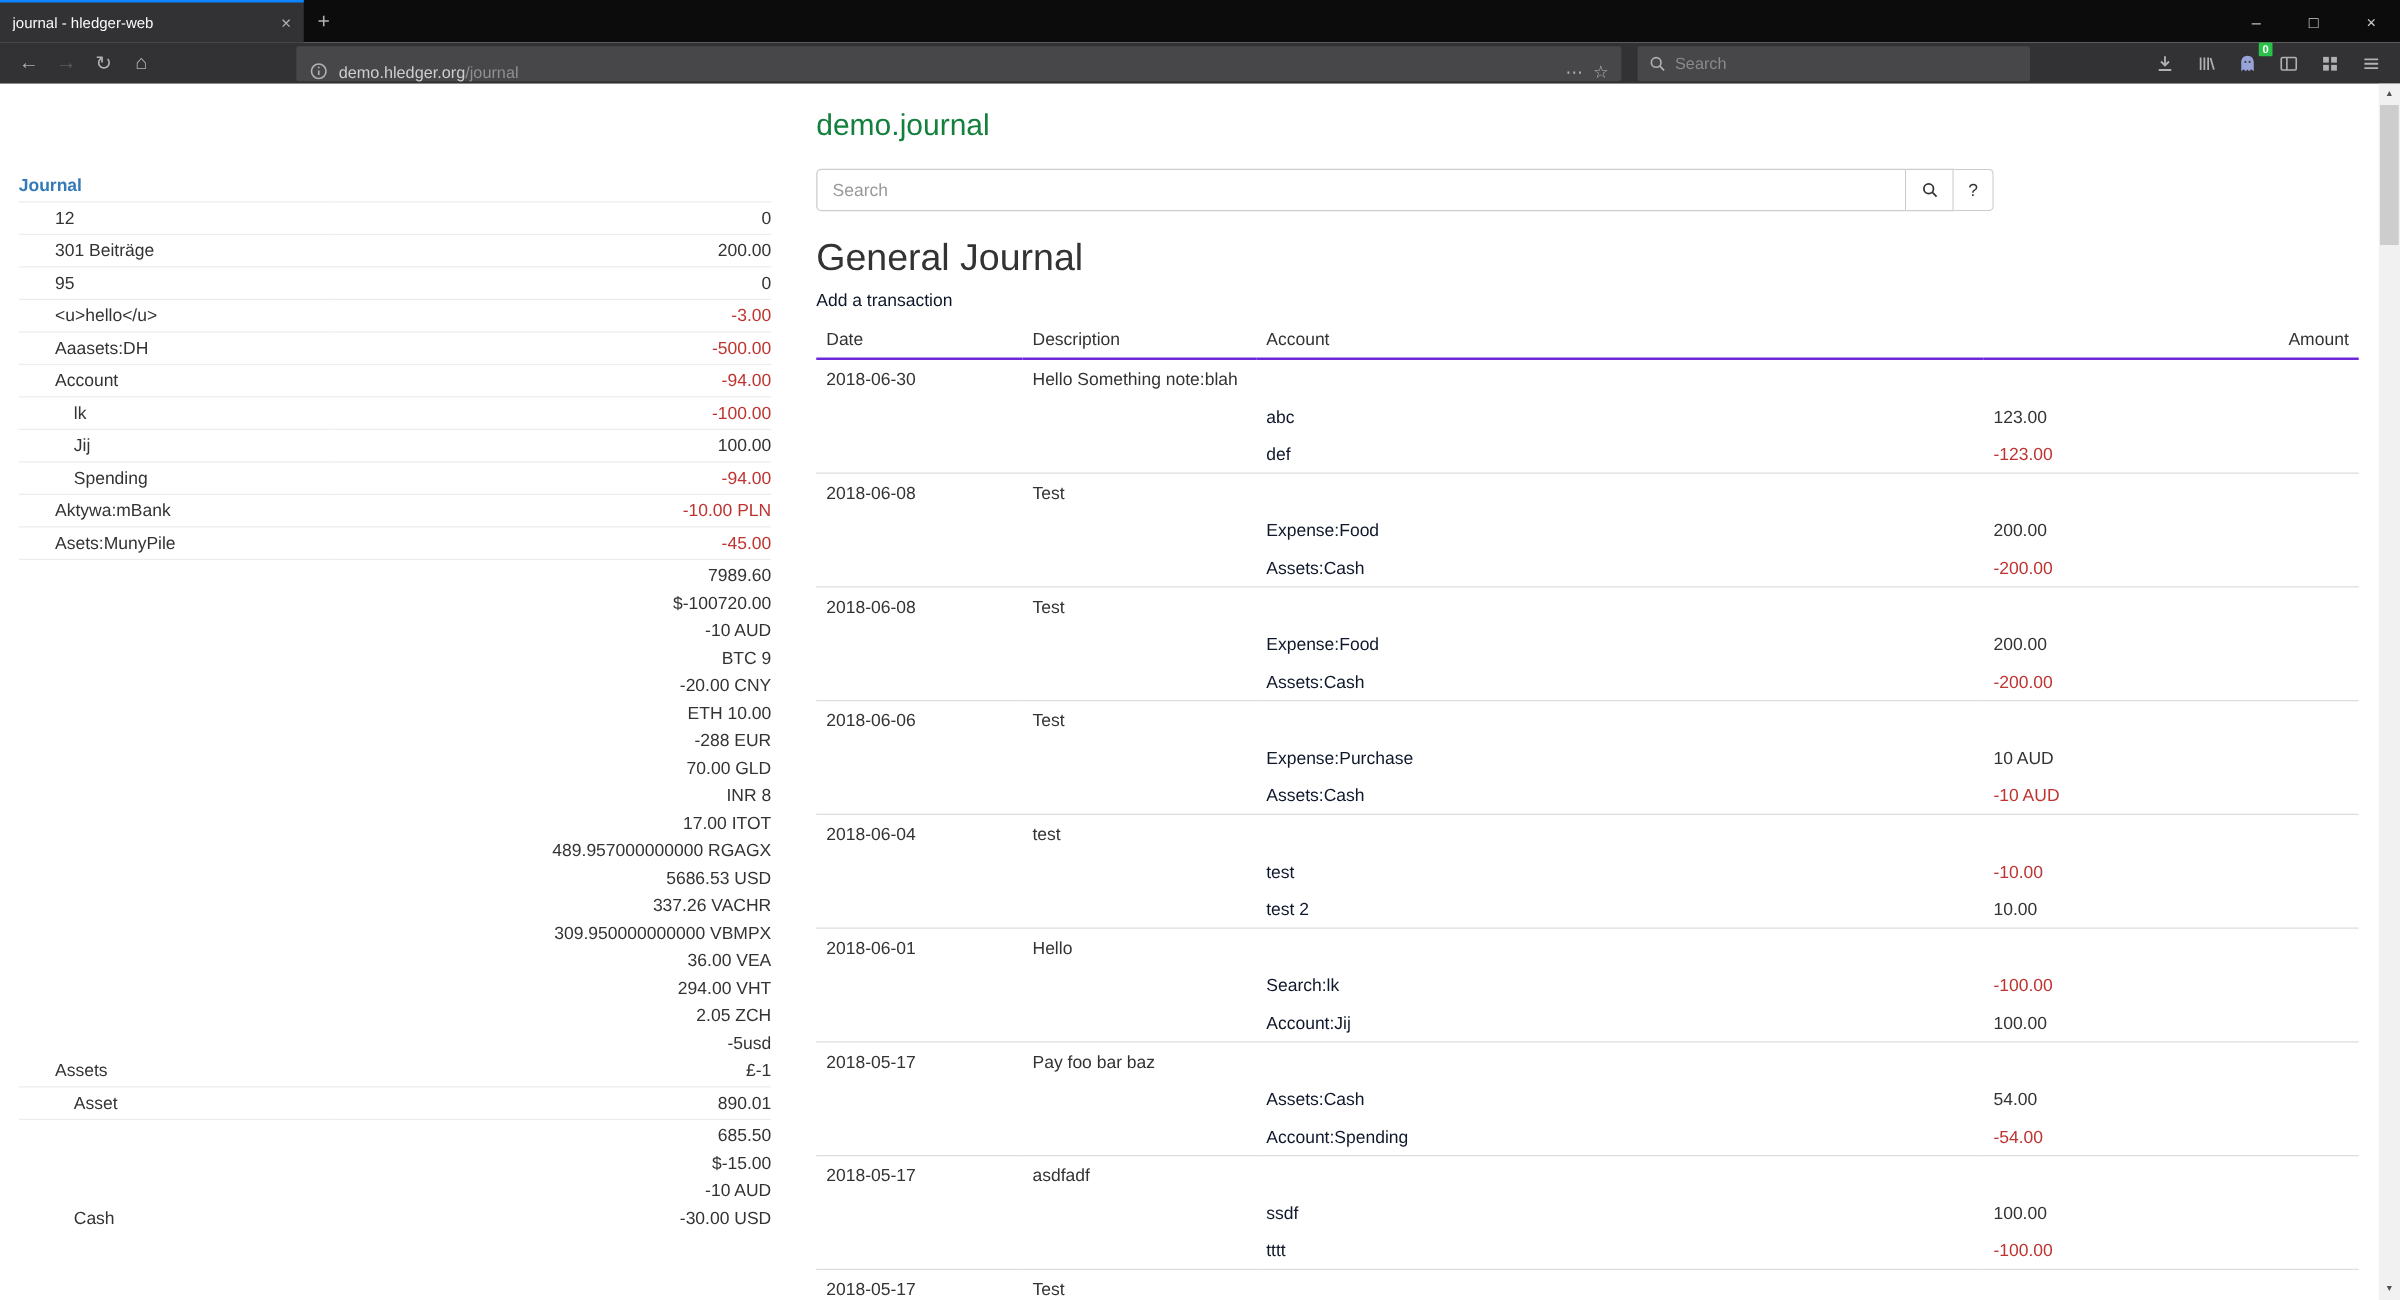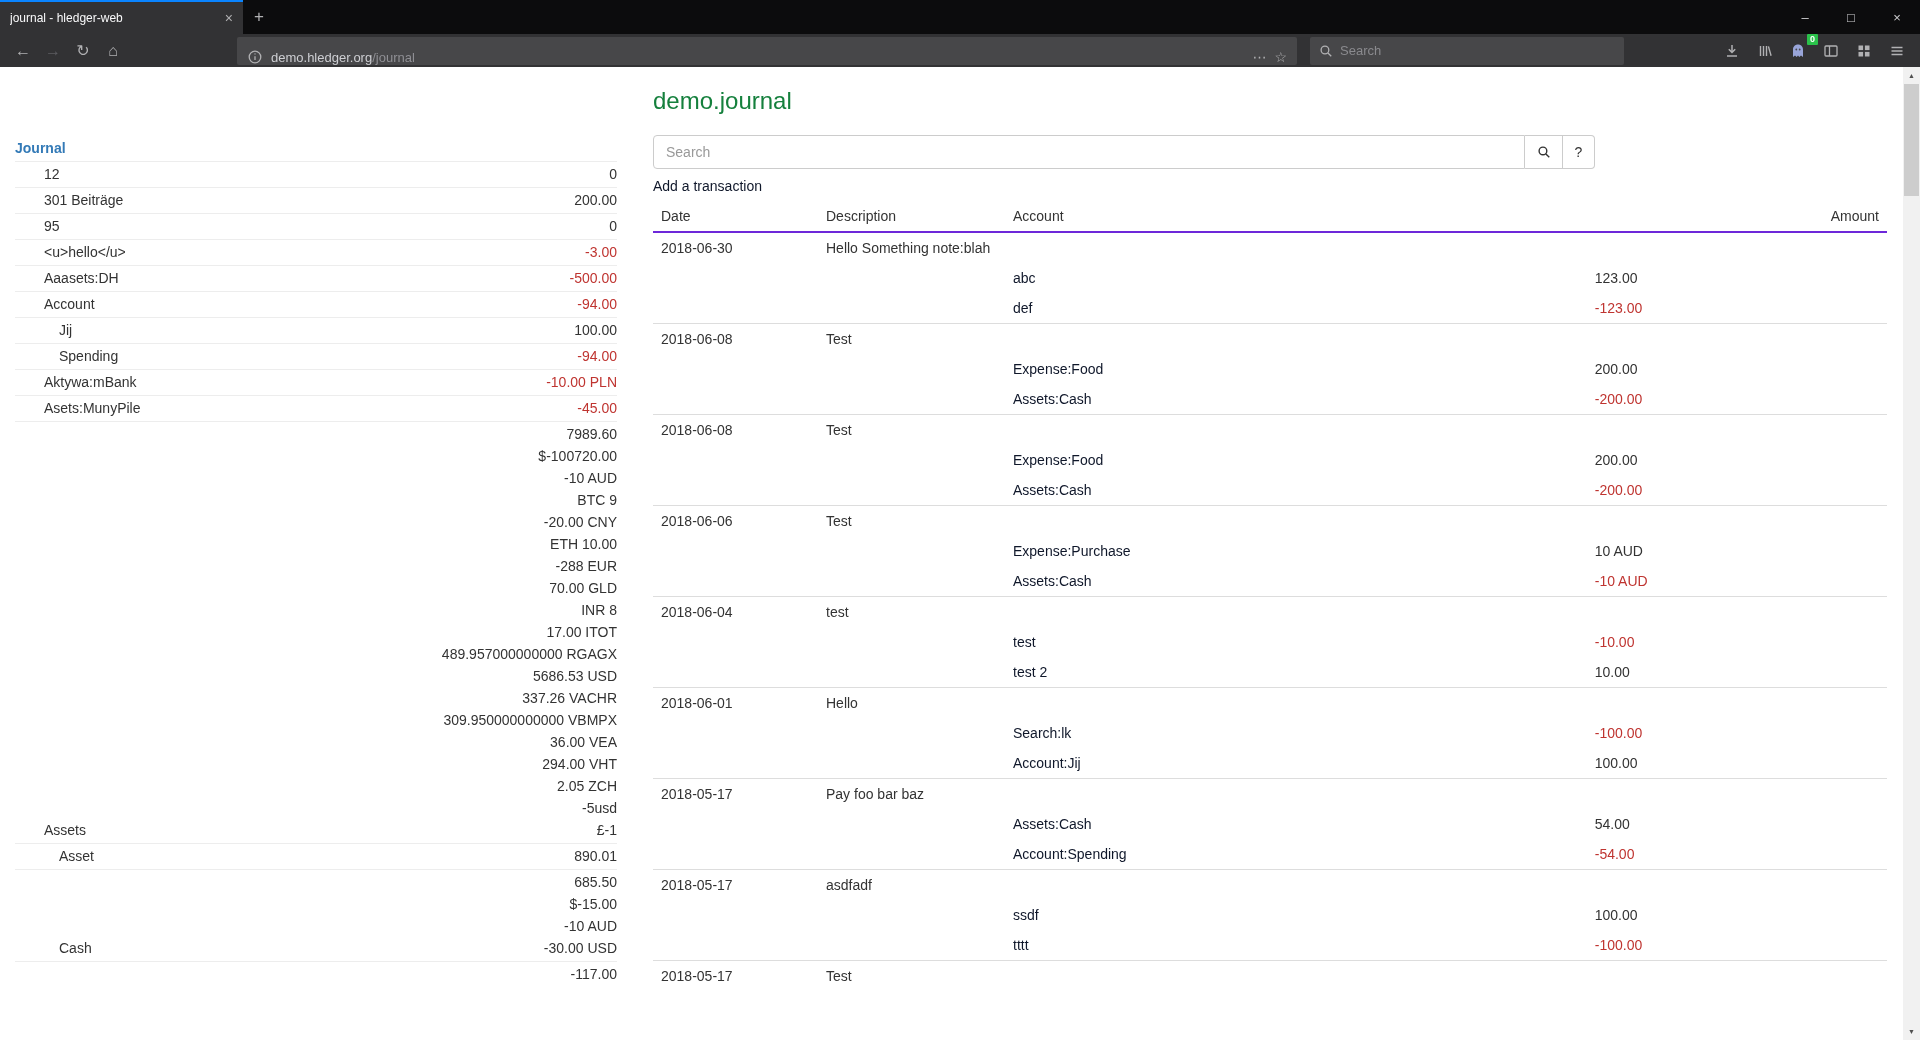--- a/index.html
+++ b/index.html
@@ -195,20 +195,26 @@
           <tr>
             <td class="acct" style="padding-left: 29px;">Aaasets:DH</td>
             <td class="amts">
               <div class="neg">-500.00</div>
             </td>
           </tr>
           <tr>
             <td class="acct" style="padding-left: 29px;">Account</td>
             <td class="amts">
               <div class="neg">-94.00</div>
+            </td>
+          </tr>
+          <tr>
+            <td class="acct" style="padding-left: 44px;">lk</td>
+            <td class="amts">
+              <div class="neg">-100.00</div>
             </td>
           </tr>
           <tr>
             <td class="acct" style="padding-left: 44px;">Jij</td>
             <td class="amts">
               <div>100.00</div>
             </td>
           </tr>
           <tr>
             <td class="acct" style="padding-left: 44px;">Spending</td>
@@ -260,46 +266,41 @@
           </tr>
           <tr>
             <td class="acct" style="padding-left: 44px;">Cash</td>
             <td class="amts">
               <div>685.50</div>
               <div>$-15.00</div>
               <div>-10 AUD</div>
               <div>-30.00 USD</div>
             </td>
           </tr>
-          <tr>
-            <td class="acct" style="padding-left: 44px;"></td>
-            <td class="amts">
-              <div>-117.00</div>
-            </td>
-          </tr>
         </tbody>
     </table>
   </div>
 
   <div class="main">
     <h1>demo.journal</h1>
 
     <div class="search-group">
       <input class="search-input" placeholder="Search" style="">
       <button class="btn btn-search">
         <span class="icon-svg">
           <svg width="14" height="14" viewBox="0 0 16 16" stroke="#333" stroke-width="1.6" fill="none">
             <circle cx="6.8" cy="6.8" r="4.4"></circle>
             <line x1="10.2" y1="10.2" x2="14" y2="14"></line>
           </svg>
         </span>
       </button>
       <button class="btn btn-help">?</button>
     </div>
 
+    <h2>General Journal</h2>
     <a class="add-link">Add a transaction</a>
 
     <table class="journal-table">
       <thead>
         <tr>
           <th class="c-date">Date</th>
           <th class="c-desc">Description</th>
           <th class="c-acct">Account</th>
           <th class="c-amt">Amount</th>
         </tr>

